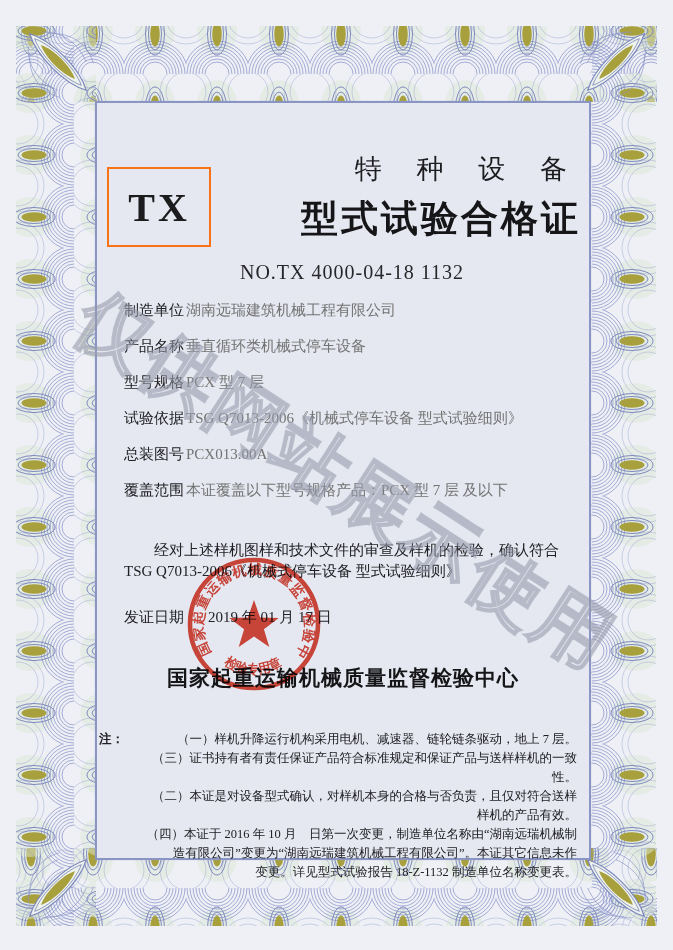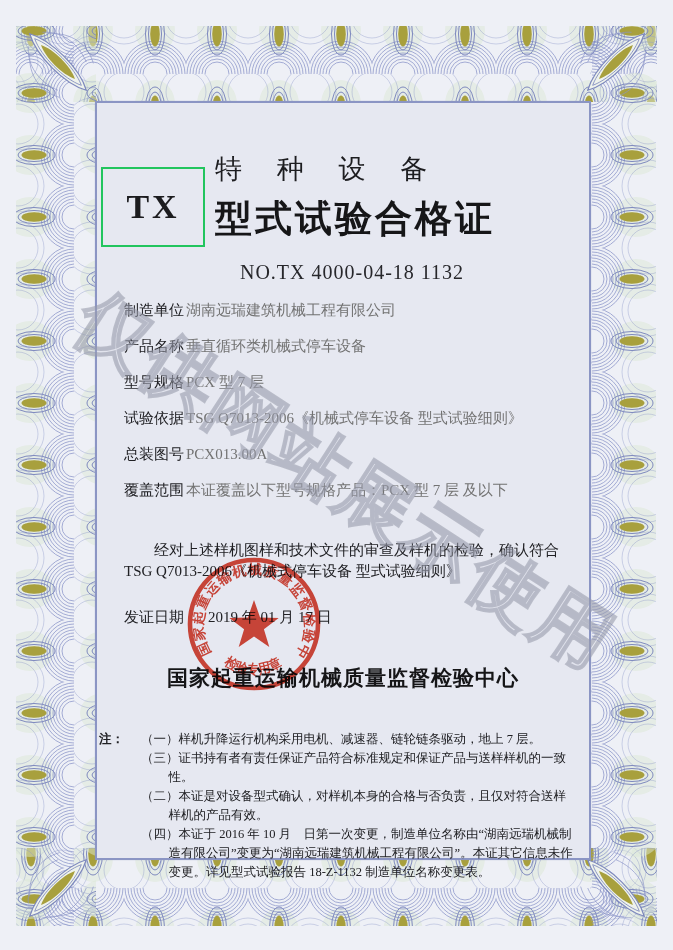--- a/index.html
+++ b/index.html
@@ -11,25 +11,25 @@
   }
   .page{position:relative;width:673px;height:950px;background:#eef0f6;}
   .border-svg{position:absolute;left:0;top:0;width:673px;height:950px;z-index:1;}
   
   .panel{
     position:absolute;left:96px;top:102px;width:494px;height:757px;
     background:#e6e8f1;border:1px solid #8b95c4;box-sizing:border-box;
     z-index:10;
   }
   .tx-box{
-    position:absolute;left:4px;top:64px;width:100px;height:76px;
-    border:2px solid #22c55e;display:flex;align-items:center;justify-content:center;
-    font-size:34px;font-weight:bold;letter-spacing:3px;color:#1c1c1f;
+    position:absolute;left:10px;top:64px;width:100px;height:76px;
+    border:2px solid #f97316;display:flex;align-items:center;justify-content:center;
+    font-size:40px;font-weight:bold;letter-spacing:3px;color:#1c1c1f;
   }
-  .titles{position:absolute;left:118px;top:48px;width:366px;text-align:left;}
+  .titles{position:absolute;left:118px;top:48px;width:366px;text-align:right;}
   .subtitle{font-size:27px;letter-spacing:14px;color:#1d1d20;font-weight:500;white-space:nowrap;}
   .main-title{font-size:37px;font-weight:bold;letter-spacing:3px;color:#161618;margin-top:7px;white-space:nowrap;}
   .cert-no{
     position:absolute;left:0;top:158px;width:100%;text-align:center;
     font-size:20px;letter-spacing:1px;color:#27272b;padding-left:18px;box-sizing:border-box;
   }
   .fields{position:absolute;left:27px;top:198px;width:460px;}
   .field-row{height:22px;margin-bottom:14px;font-size:15px;white-space:nowrap;}
   .field-label{display:inline-block;min-width:62px;color:#202024;}
   .field-value{color:#737373;}
@@ -39,21 +39,21 @@
   }
   .issue-row{position:absolute;left:27px;top:505px;font-size:15px;white-space:nowrap;z-index:12;}
   .issue-value{margin-left:24px;}
   .authority{
     position:absolute;left:0;top:561px;width:100%;text-align:center;
     font-size:21px;font-weight:bold;letter-spacing:1px;color:#151517;
   }
   .notes{position:absolute;left:2px;top:627px;width:478px;font-size:12.5px;line-height:19px;color:#202024;display:flex;}
   .notes-label{flex:0 0 34px;font-weight:bold;}
   .notes-list{list-style:none;margin:0;padding:0 0 0 8px;}
-  .notes-list li{padding-left:2.2em;text-indent:-2.2em;}
+  .notes-list li{padding-left:2.2em;text-indent:-2.2em;text-align:right;}
   .seal{
     position:absolute;left:86px;top:450px;width:142px;height:142px;
     z-index:20;mix-blend-mode:multiply;opacity:.92;pointer-events:none;
   }
   .watermark{
     position:absolute;left:25px;top:432px;width:640px;text-align:center;
     font-size:74px;font-weight:bold;letter-spacing:4px;white-space:nowrap;
     transform:rotate(33deg);
     color:rgba(198,200,214,.14);
     -webkit-text-stroke:2px rgba(148,151,168,.55);

